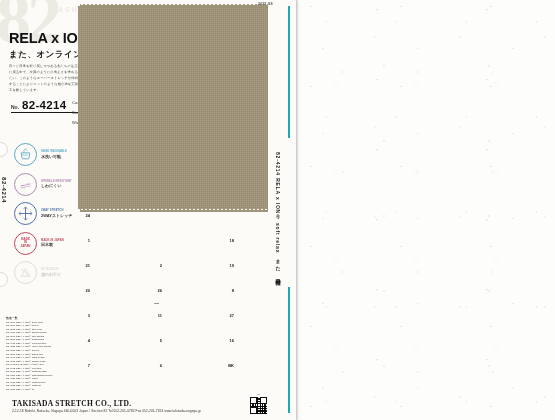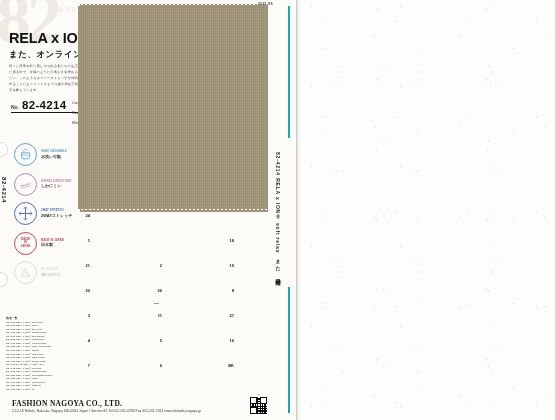--- a/index.html
+++ b/index.html
@@ -530,21 +530,21 @@
         <div class="nl-row">82-4217 RELA x ION® bottoms satin</div>
         <div class="nl-row">82-4357 RELA x ION® light stretch weave</div>
         <div class="nl-row">82-4320 RELA x ION® carpe</div>
         <div class="nl-row">82-4770 RELA x ION® dobbyweave</div>
         <div class="nl-row">82-4328 RELA x ION® bottoms</div>
         <div class="nl-row">82-4310 RELA x ION® t.t.</div>
       </div>
   </div>
 
   <div id="footer">
-    <div class="company">FASHION NAGOYA CO., LTD.</div>
+    <div class="company">TAKISADA STRETCH CO., LTD.</div>
     <div class="address">2-12-18 Nishiki, Naka-ku, Nagoya 460-0003 Japan / Section 82 Tel 052-201-0782 Fax 052-201-7324  www.takisada-nagoya.jp</div>
   </div>
 
   <div class="qr-row">
     <div class="qr-item">
       <span class="qr-cap">HP</span>
       <span class="qr">
           <i></i>
           <i></i>
           <i></i>

